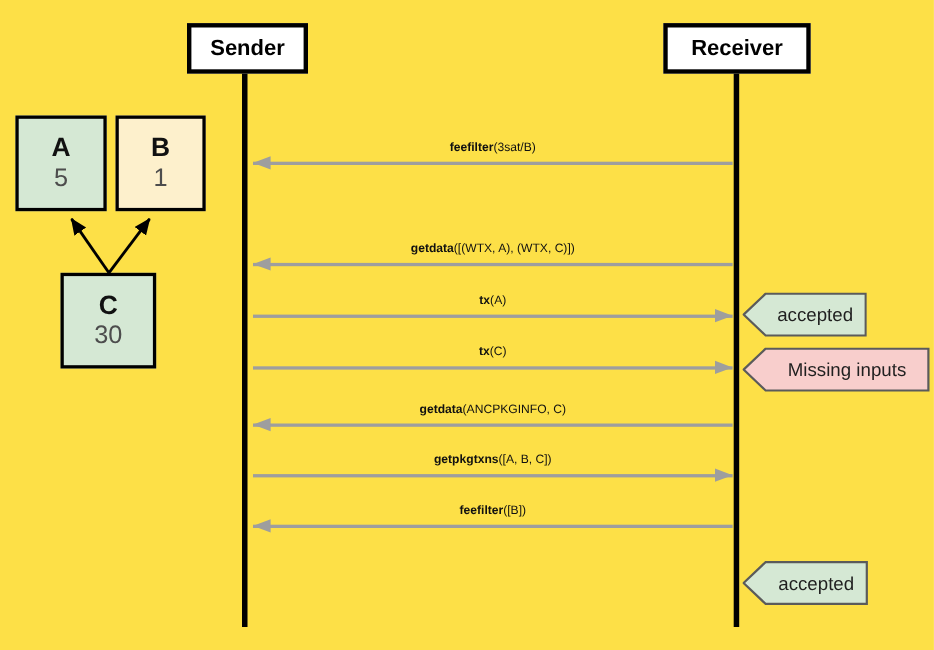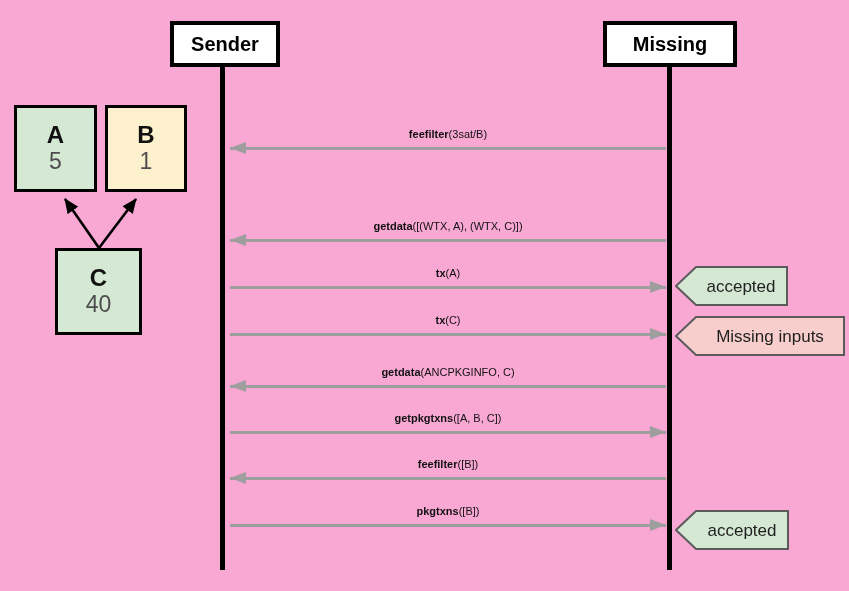--- a/index.html
+++ b/index.html
@@ -1,17 +1,17 @@
 <!DOCTYPE html>
 <html><head>
 <meta charset="utf-8">
 <style>
   html,body{margin:0;padding:0;background:#fff;}
   .canvas{
-    position:relative;width:849px;height:591px;background:#f9a8d4;
+    position:relative;width:849px;height:591px;background:#fde047;
     font-family:"Liberation Sans","DejaVu Sans",sans-serif;overflow:hidden;
   }
   
   .participant{
     position:absolute;top:21px;height:46px;box-sizing:border-box;
     background:#fff;border:4px solid #000;
     display:flex;align-items:center;justify-content:center;
     font-weight:bold;font-size:20px;color:#000;
   }
   #p-sender{left:170px;width:110px;}
@@ -62,36 +62,36 @@
     font-family:"Liberation Sans","DejaVu Sans",sans-serif;
     font-size:17px;fill:#1f1f1f;text-anchor:middle;
   }
 </style>
 </head>
 <body>
 
 <div class="canvas">
 
   <div class="participant" id="p-sender">Sender</div>
-  <div class="participant" id="p-receiver">Missing</div>
+  <div class="participant" id="p-receiver">Receiver</div>
 
   <div class="lifeline" id="ll-sender"></div>
   <div class="lifeline" id="ll-receiver"></div>
 
   <div class="node node-green" id="node-a">
     <div class="node-label">A</div>
     <div class="node-value">5</div>
   </div>
   <div class="node node-yellow" id="node-b">
     <div class="node-label">B</div>
     <div class="node-value">1</div>
   </div>
   <div class="node node-green" id="node-c">
     <div class="node-label">C</div>
-    <div class="node-value">40</div>
+    <div class="node-value">30</div>
   </div>
 
   <svg id="graph-edges" viewBox="0 0 210 350">
     <defs>
       <marker id="arrowhead" markerUnits="userSpaceOnUse" markerWidth="16" markerHeight="14" refX="14" refY="6.5" orient="auto">
         <path d="M0,0 L15,6.5 L0,13 Z" fill="#000"></path>
       </marker>
     </defs>
     <line x1="99" y1="248" x2="65" y2="199" stroke="#000" stroke-width="2.6" marker-end="url(#arrowhead)"></line>
     <line x1="99" y1="248" x2="136" y2="199" stroke="#000" stroke-width="2.6" marker-end="url(#arrowhead)"></line>
@@ -126,24 +126,20 @@
   <div class="msg right" style="top:407px">
     <div class="msg-label"><span class="fn">getpkgtxns</span><span>([A, B, C])</span></div>
     <div class="msg-line"></div>
   </div>
 
   <div class="msg left" style="top:453px">
     <div class="msg-label"><span class="fn">feefilter</span><span>([B])</span></div>
     <div class="msg-line"></div>
   </div>
 
-  <div class="msg right" style="top:500px">
-    <div class="msg-label"><span class="fn">pkgtxns</span><span>([B])</span></div>
-    <div class="msg-line"></div>
-  </div>
 
   <svg class="badge success" style="left:675px;top:266px" width="113" height="41" viewBox="0 0 113 41">
     <polygon points="1,20 21,1 112,1 112,39 21,39"></polygon>
     <text x="66" y="26">accepted</text>
   </svg>
 
   <svg class="badge error" style="left:675px;top:316px" width="171" height="41" viewBox="0 0 171 41">
     <polygon points="1,20 21,1 169,1 169,39 21,39"></polygon>
     <text x="95" y="26">Missing inputs</text>
   </svg>

